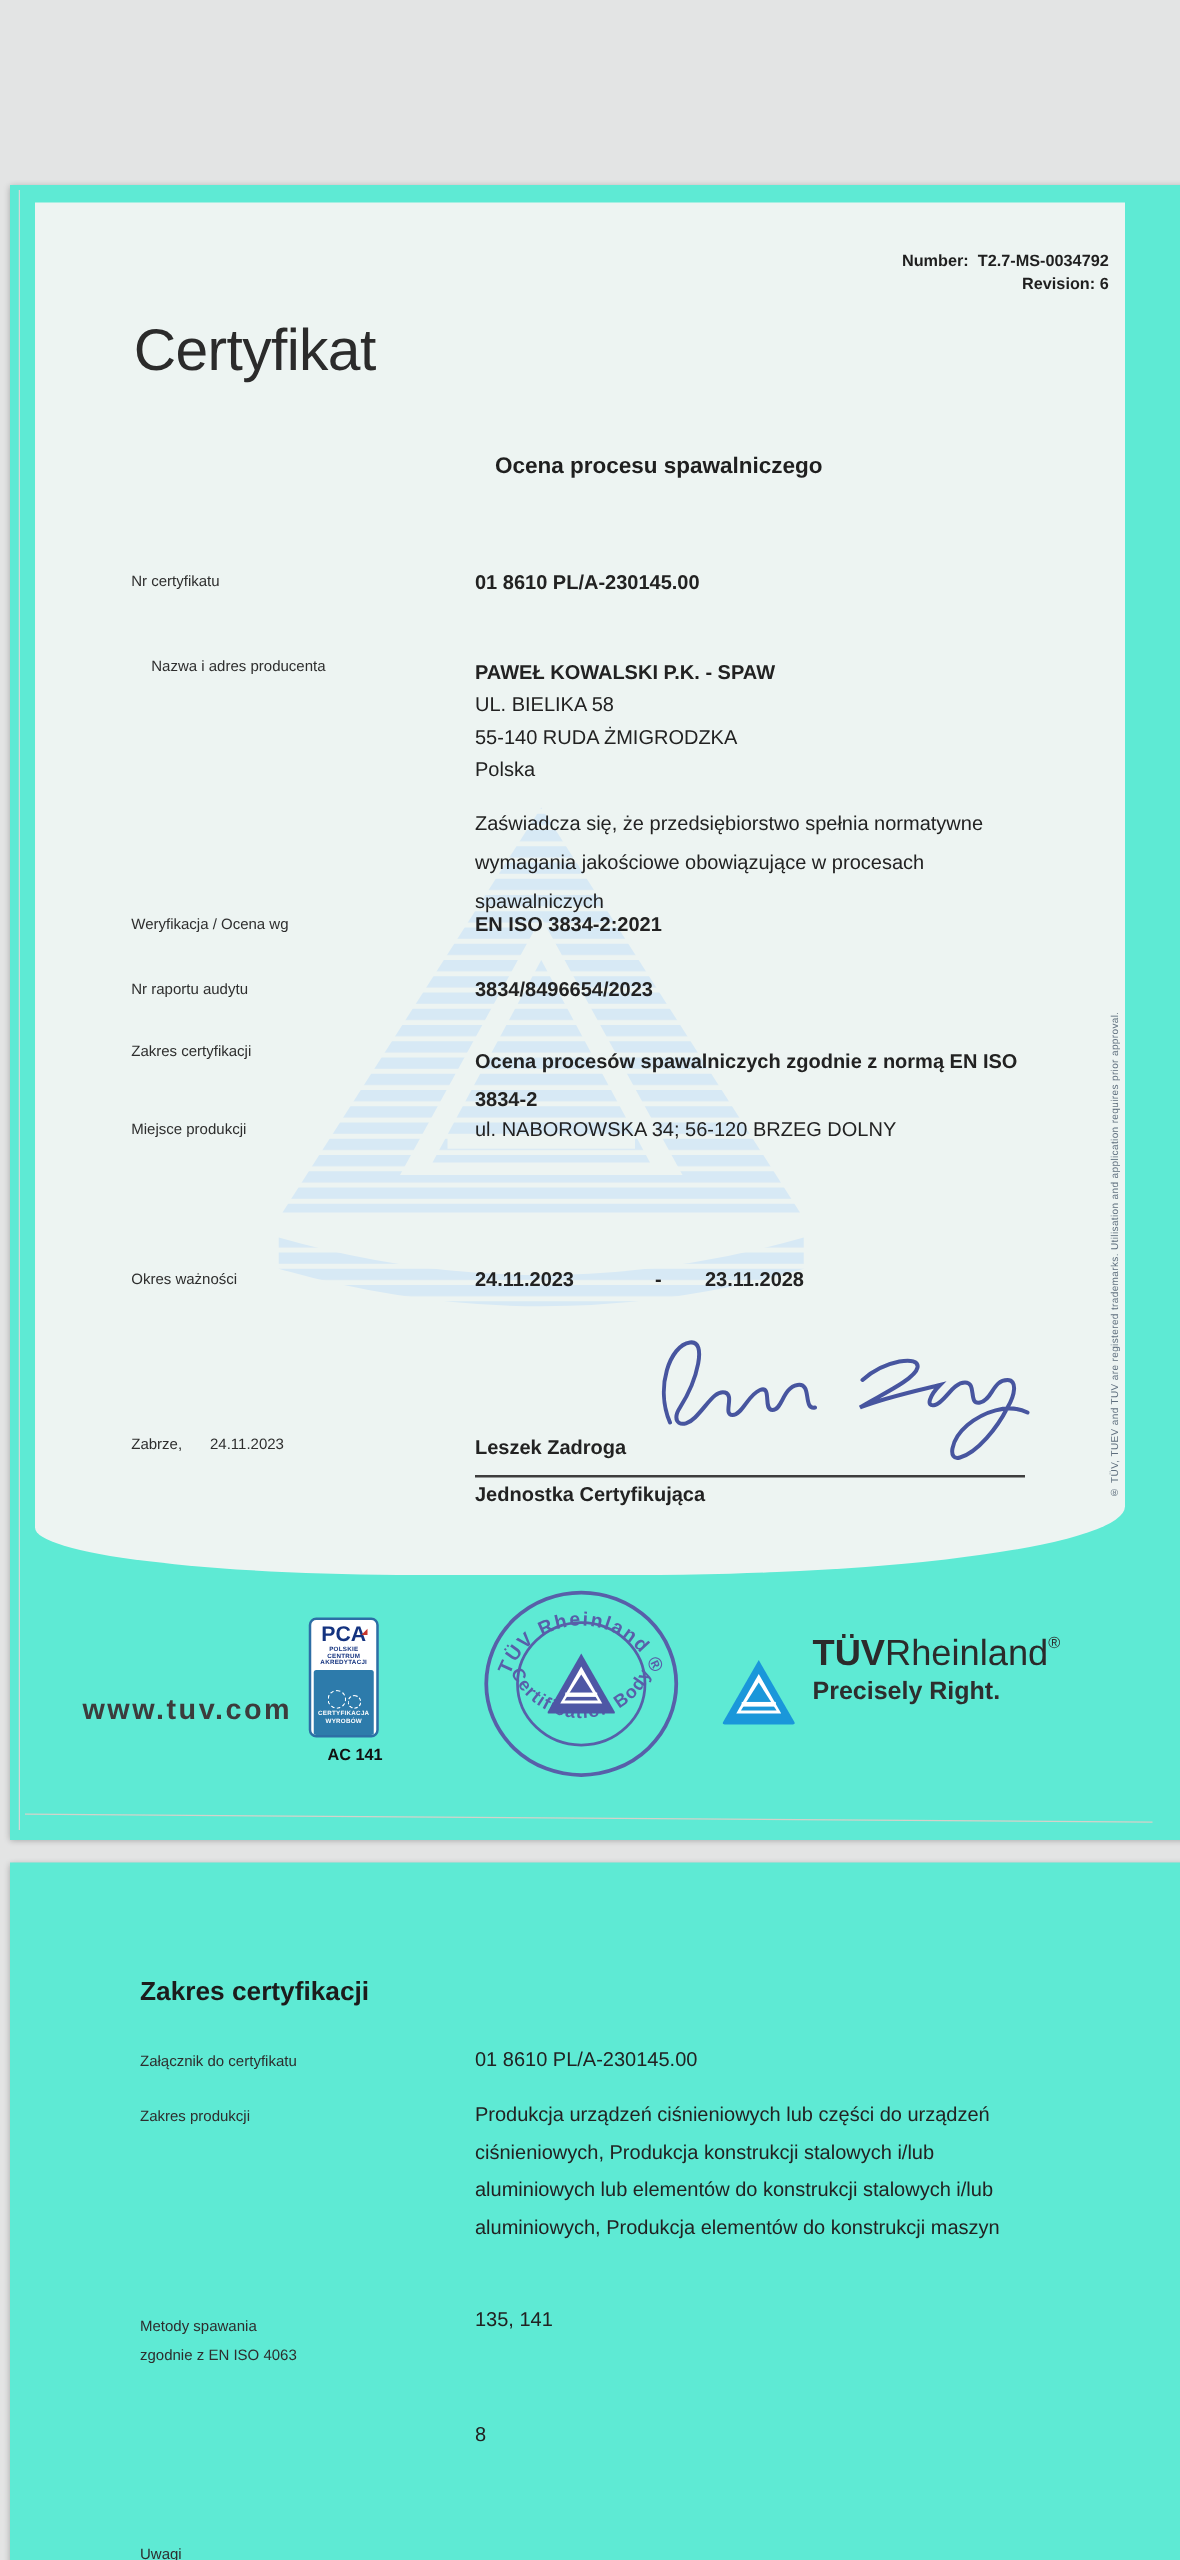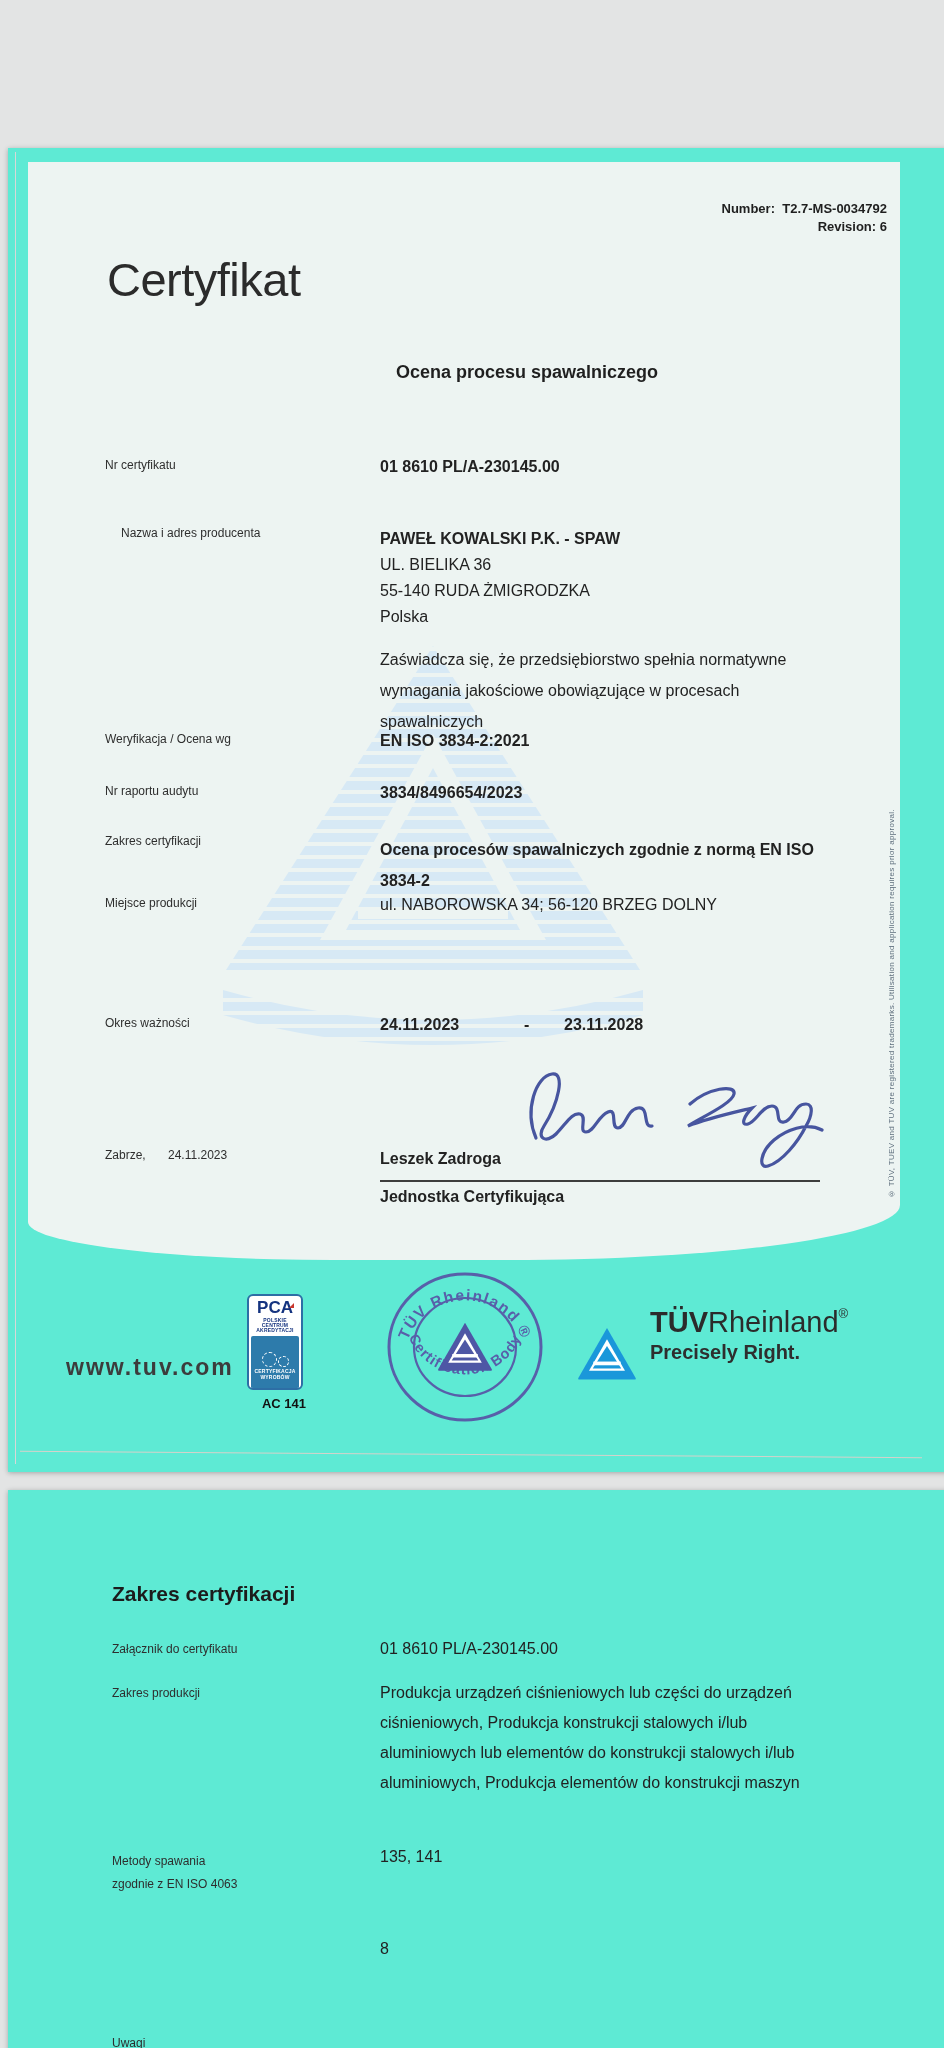--- a/index.html
+++ b/index.html
@@ -93,21 +93,21 @@
   </div>
 
   <div class="abs title" style="left:99px;top:104px;">Certyfikat</div>
   <div class="abs subtitle" style="left:369px;top:214px;width:300px;">Ocena procesu spawalniczego</div>
 
   <div class="abs label" style="left:97px;top:310px;">Nr certyfikatu</div>
   <div class="abs value bold" style="left:372px;top:310px;">01 8610 PL/A-230145.00</div>
 
   <div class="abs label" style="left:97px;top:378px;margin-left:16px;">Nazwa i adres producenta</div>
   <div class="abs value bold addr" style="left:372px;top:378px;">PAWEŁ KOWALSKI P.K. - SPAW</div>
-  <div class="abs value addr" style="left:372px;top:404px;">UL. BIELIKA 36</div>
+  <div class="abs value addr" style="left:372px;top:404px;">UL. BIELIKA 58</div>
   <div class="abs value addr" style="left:372px;top:430px;">55-140 RUDA ŻMIGRODZKA</div>
   <div class="abs value addr" style="left:372px;top:456px;">Polska</div>
 
   <div class="abs value para" style="left:372px;top:496px;width:425px;">Zaświadcza się, że przedsiębiorstwo spełnia normatywne wymagania jakościowe obowiązujące w procesach spawalniczych</div>
 
   <div class="abs label" style="left:97px;top:584px;">Weryfikacja / Ocena wg</div>
   <div class="abs value bold" style="left:372px;top:584px;">EN ISO 3834-2:2021</div>
 
   <div class="abs label" style="left:97px;top:636px;">Nr raportu audytu</div>
   <div class="abs value bold" style="left:372px;top:636px;">3834/8496654/2023</div>

